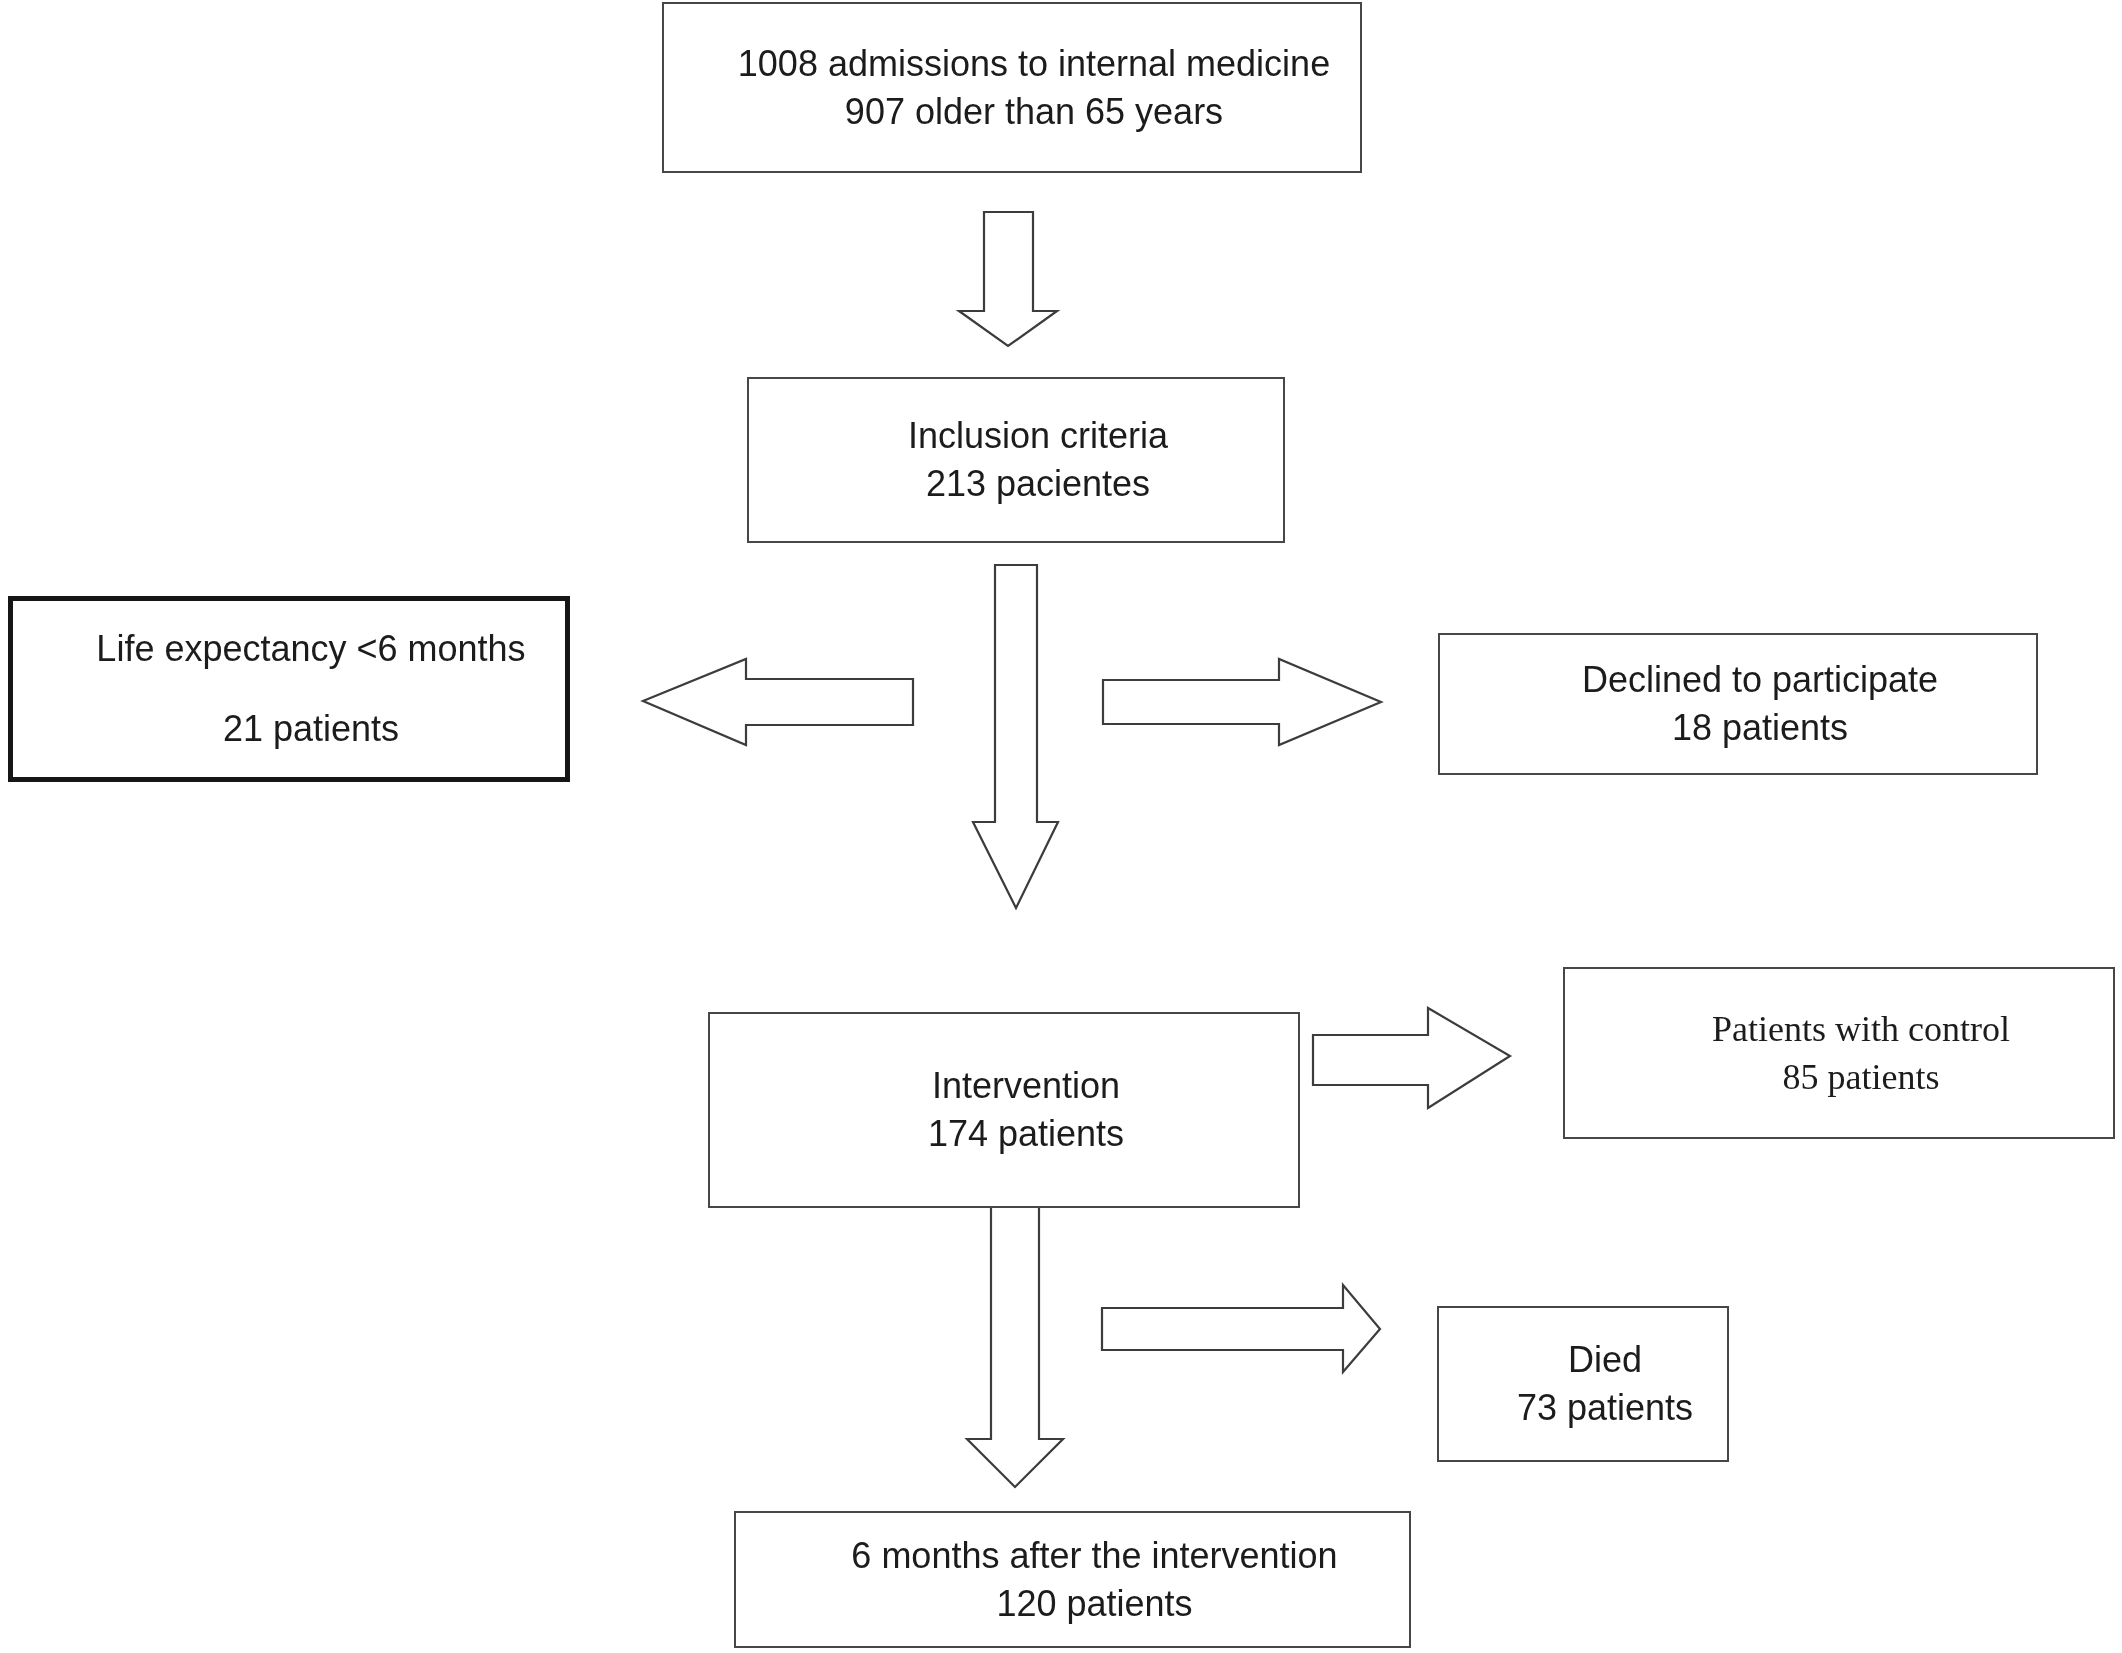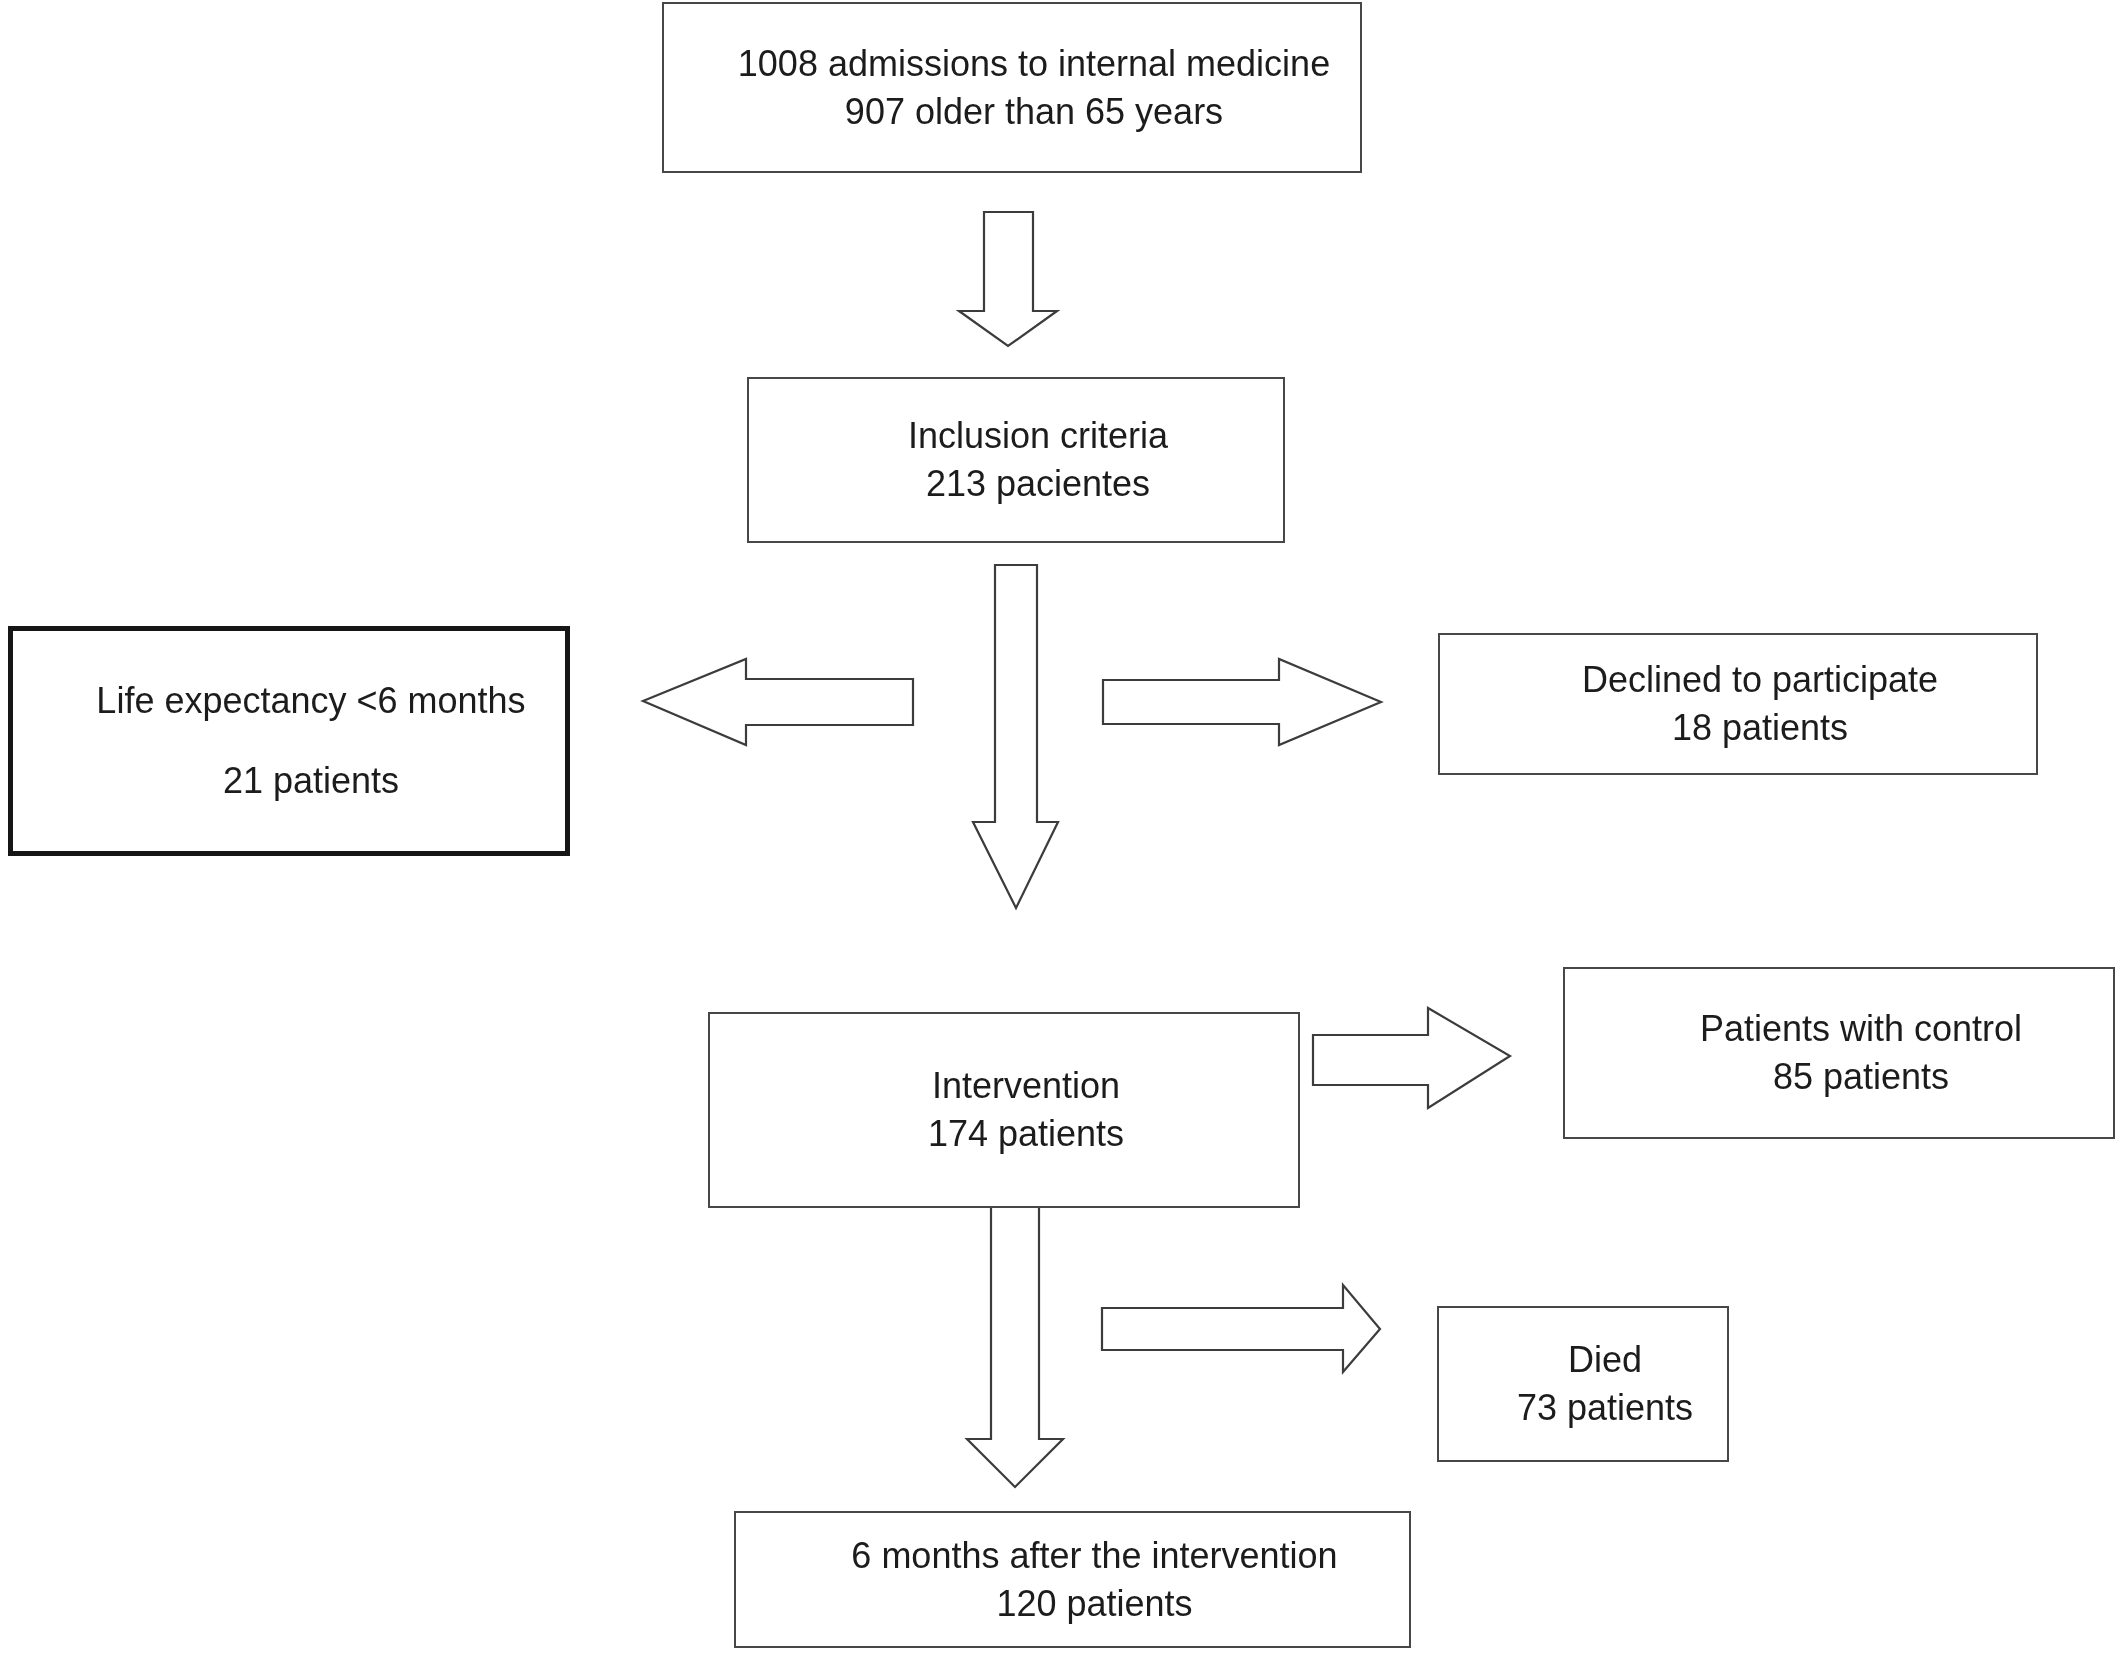--- a/index.html
+++ b/index.html
@@ -65,36 +65,36 @@
   <div class="box" style="left:662px;top:2px;width:700px;height:171px;">
     <div class="line">1008 admissions to internal medicine</div>
     <div class="line">907 older than 65 years</div>
   </div>
 
   <div class="box" style="left:747px;top:377px;width:538px;height:166px;">
     <div class="line">Inclusion criteria</div>
     <div class="line">213 pacientes</div>
   </div>
 
-  <div class="box strong" style="left:8px;top:626px;width:562px;height:230px;gap:32px;">
+  <div class="box strong" style="left:8px;top:596px;width:562px;height:186px;gap:32px;">
     <div class="line">Life expectancy &lt;6 months</div>
     <div class="line">21 patients</div>
   </div>
 
   <div class="box" style="left:1438px;top:633px;width:600px;height:142px;">
     <div class="line">Declined to participate</div>
     <div class="line">18 patients</div>
   </div>
 
   <div class="box" style="left:708px;top:1012px;width:592px;height:196px;">
     <div class="line">Intervention</div>
     <div class="line">174 patients</div>
   </div>
 
-  <div class="box" style="left:1563px;top:967px;width:552px;height:172px;">
+  <div class="box" style="left:1563px;top:967px;width:552px;height:172px;font-family:Liberation Serif, serif;">
     <div class="line">Patients with control</div>
     <div class="line">85 patients</div>
   </div>
 
   <div class="box" style="left:1437px;top:1286px;width:292px;height:156px;margin-top:20px;">
     <div class="line">Died</div>
     <div class="line">73 patients</div>
   </div>
 
   <div class="box" style="left:734px;top:1511px;width:677px;height:137px;">

